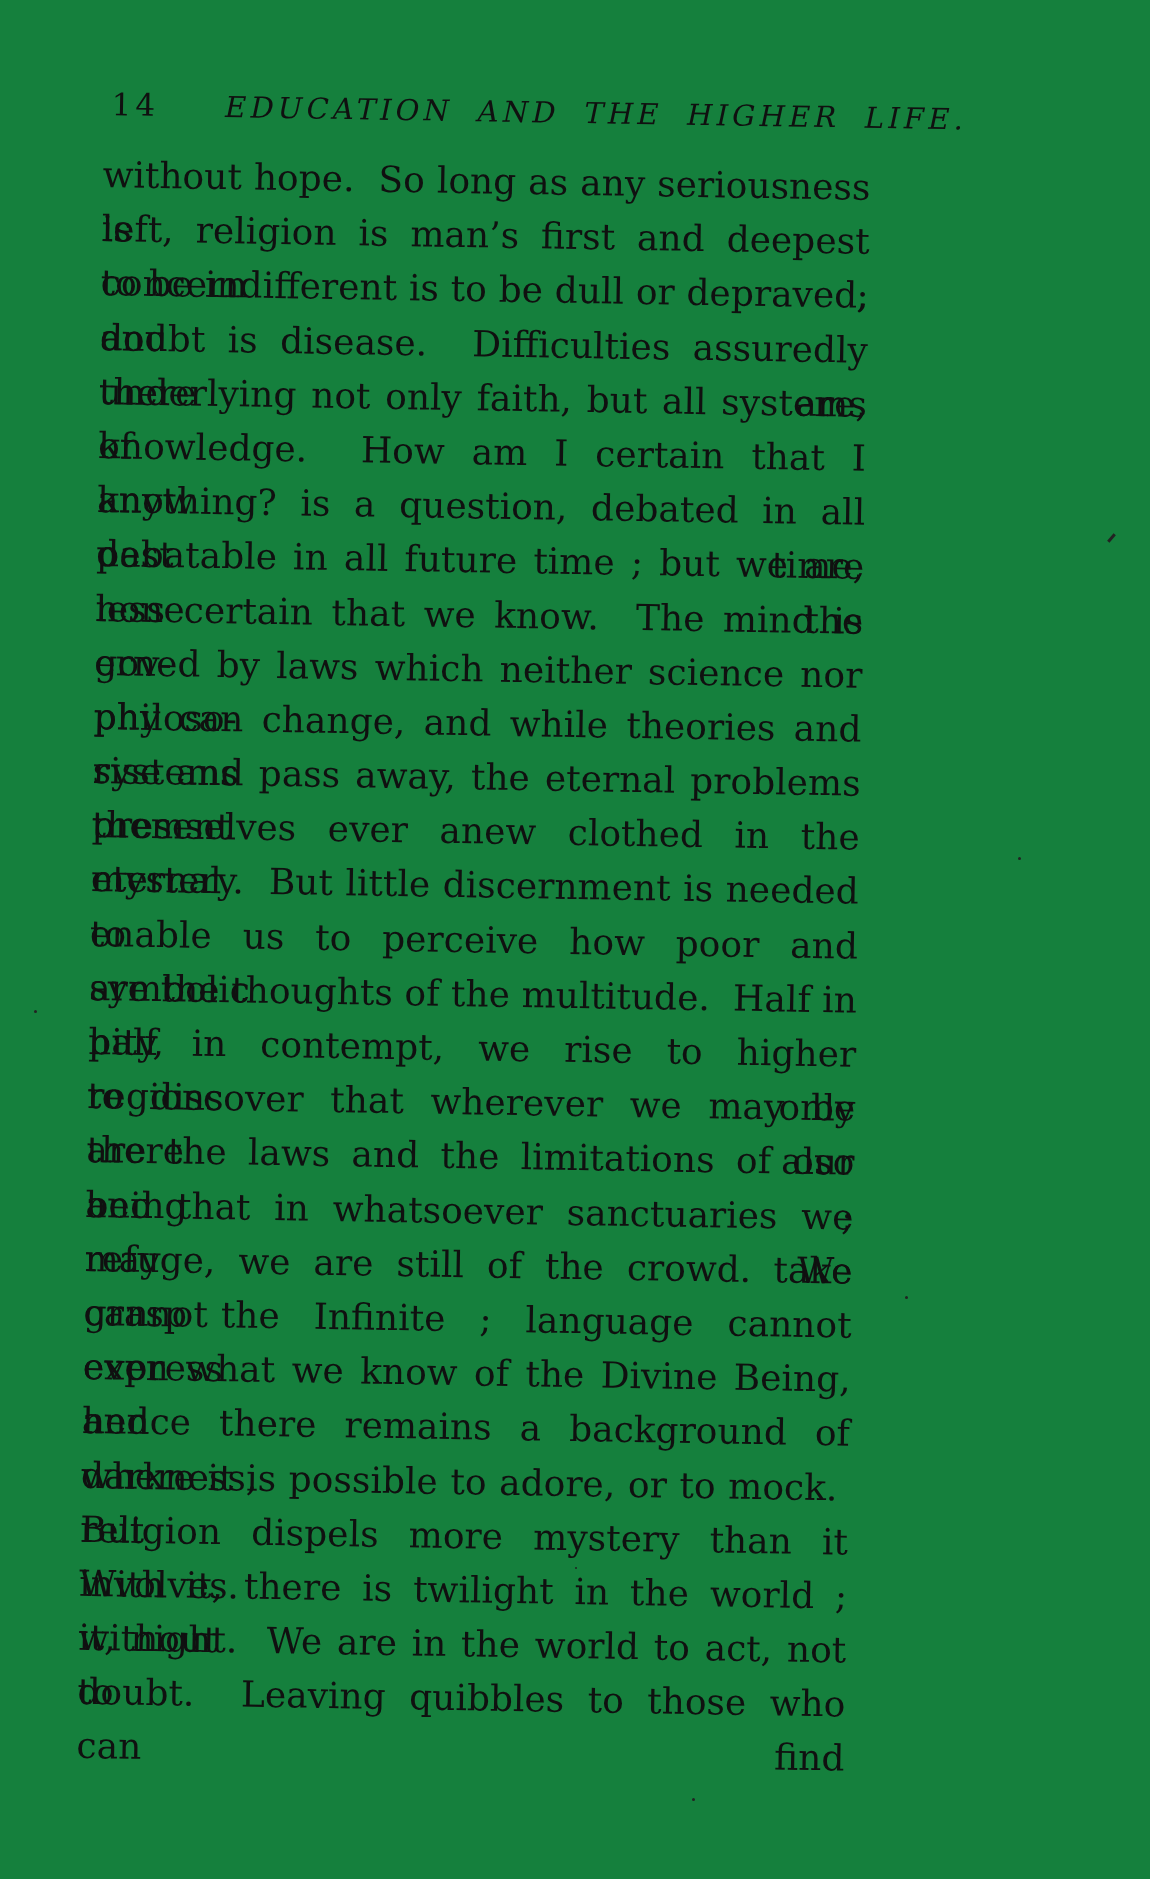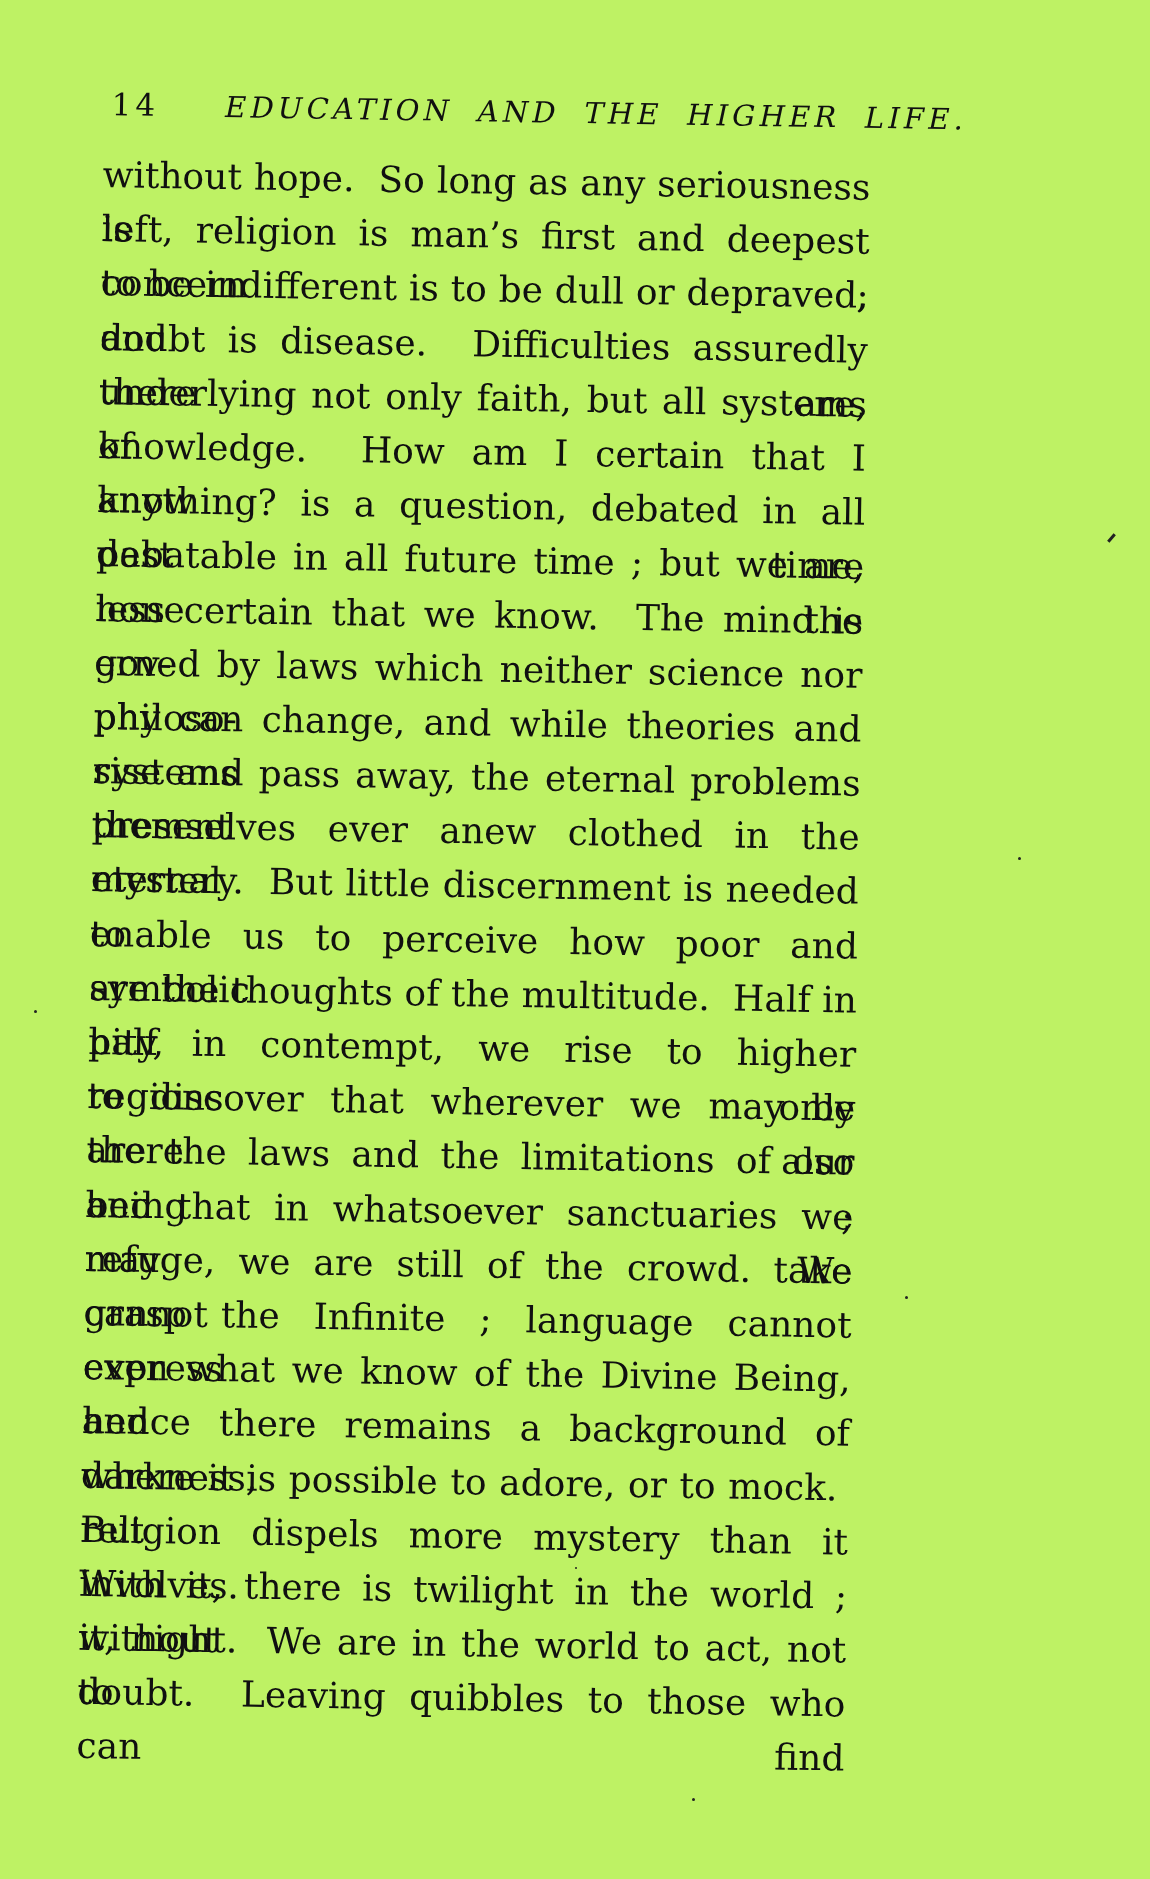--- a/index.html
+++ b/index.html
@@ -4,21 +4,21 @@
 <style>
   html, body {
     margin: 0;
     padding: 0;
     background: #ffffff;
   }
   .sheet {
     position: relative;
     width: 1150px;
     height: 1879px;
-    background: #bef264;
+    background: #15803d;
     overflow: hidden;
     font-family: "DejaVu Serif", serif;
     color: #101010;
   }
   .content {
     position: absolute;
     left: 0;
     top: 0;
     width: 1150px;
     transform: rotate(0.95deg);

